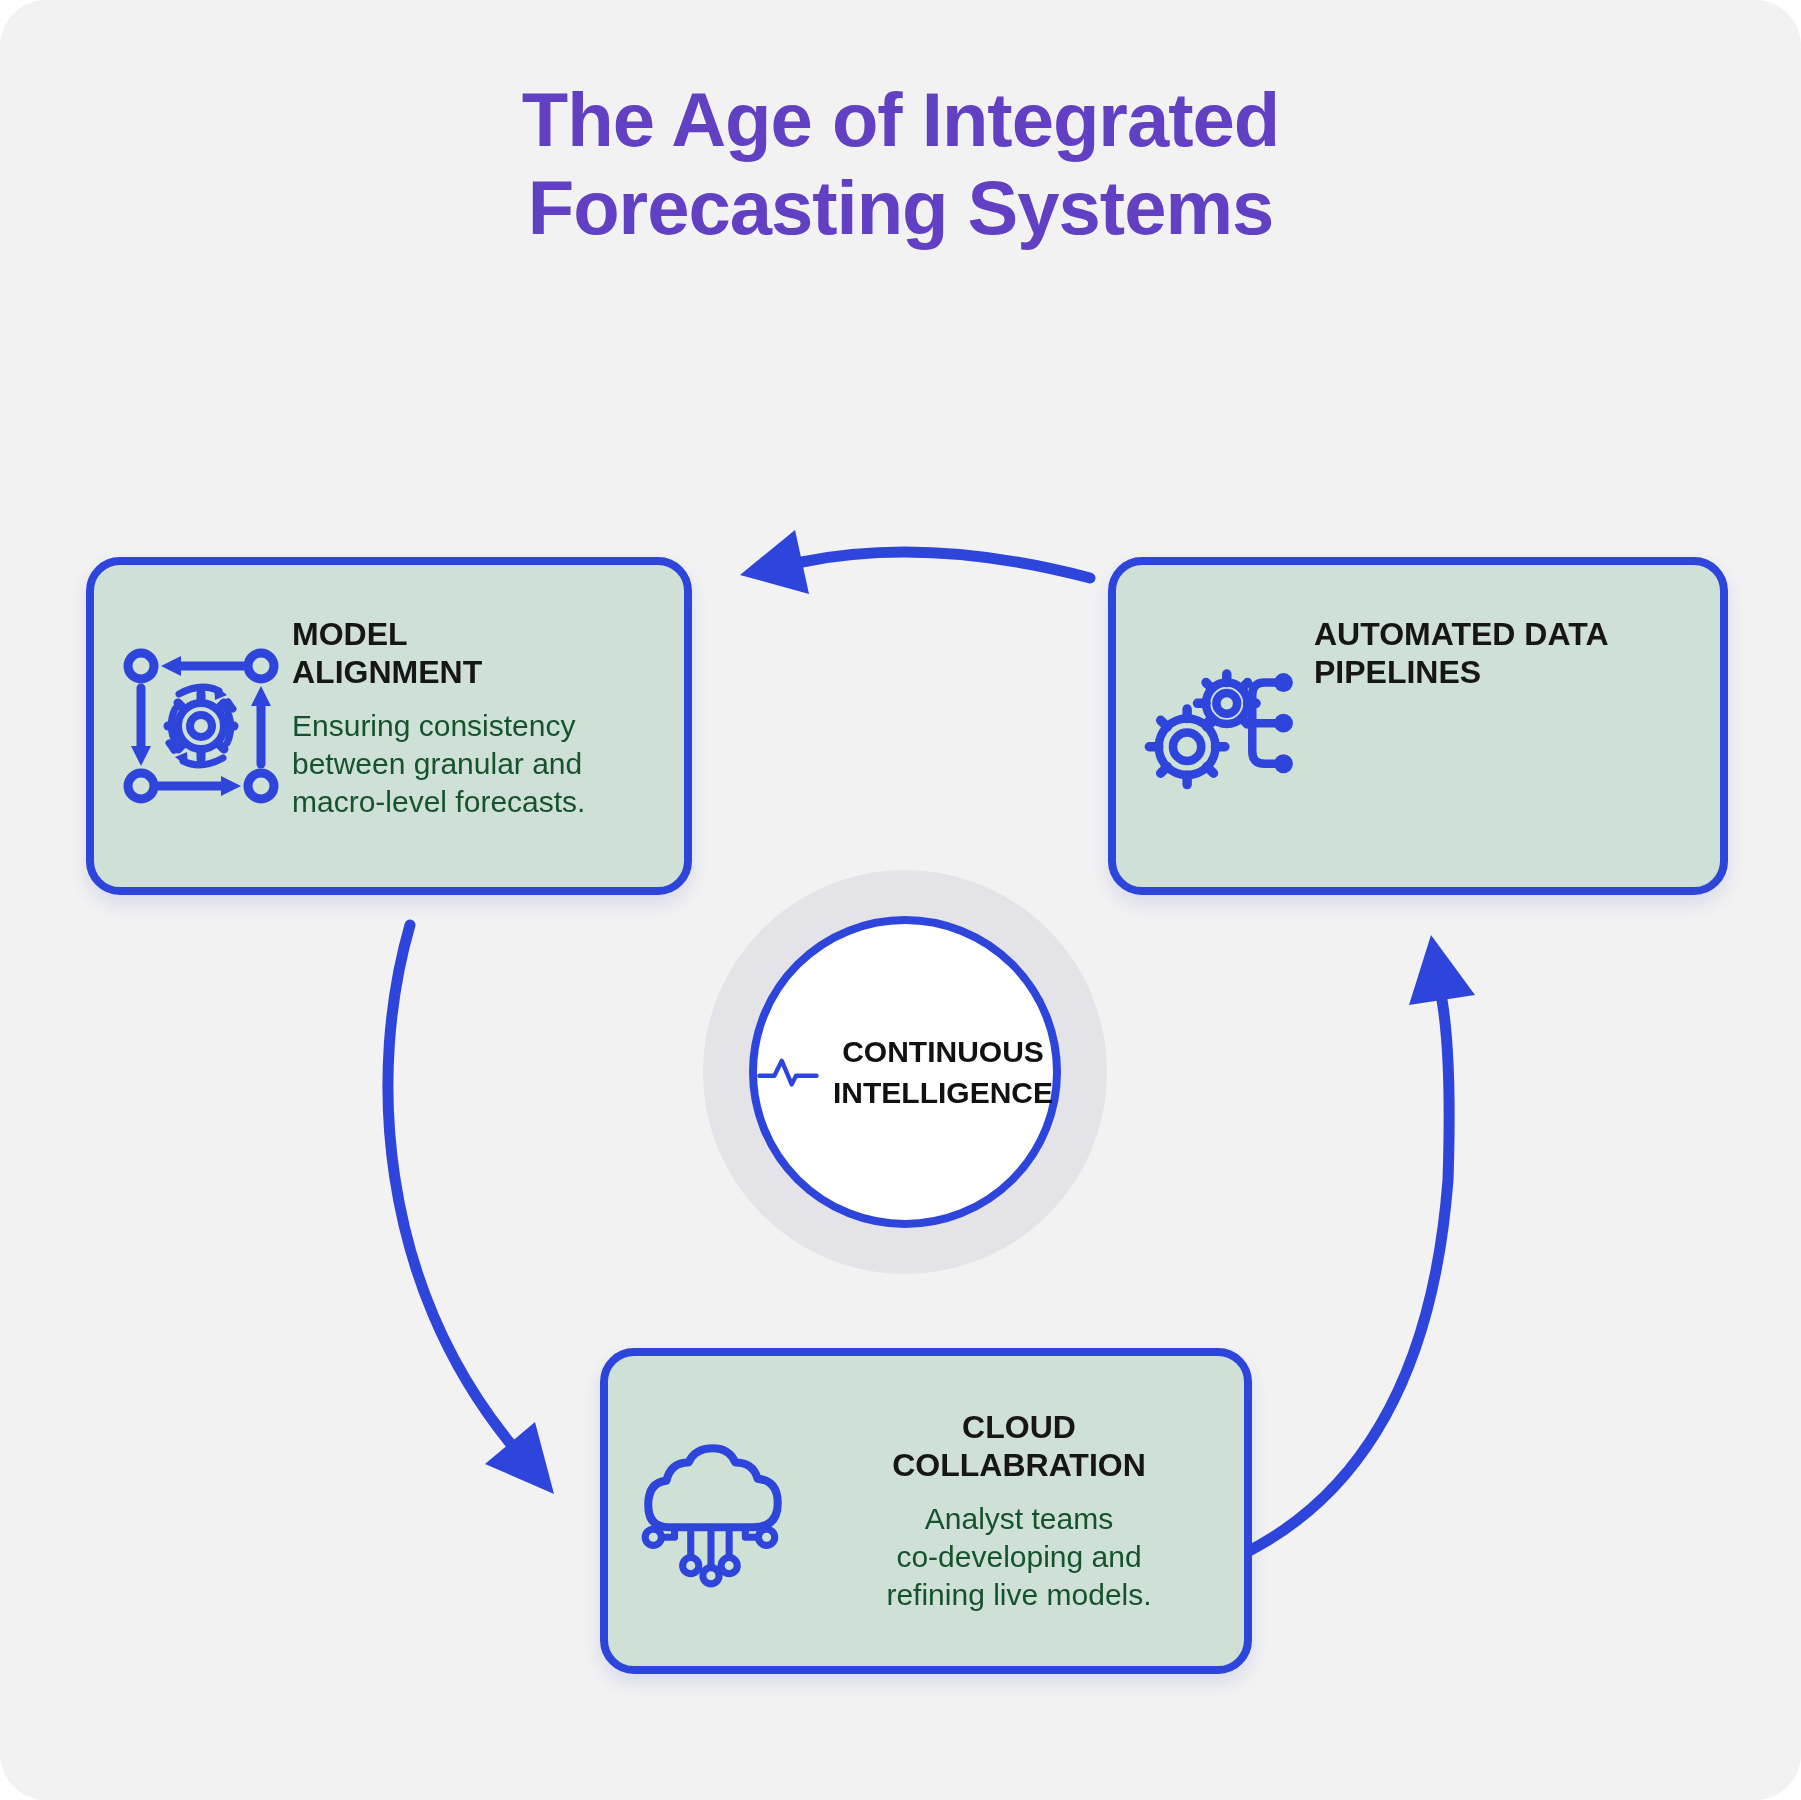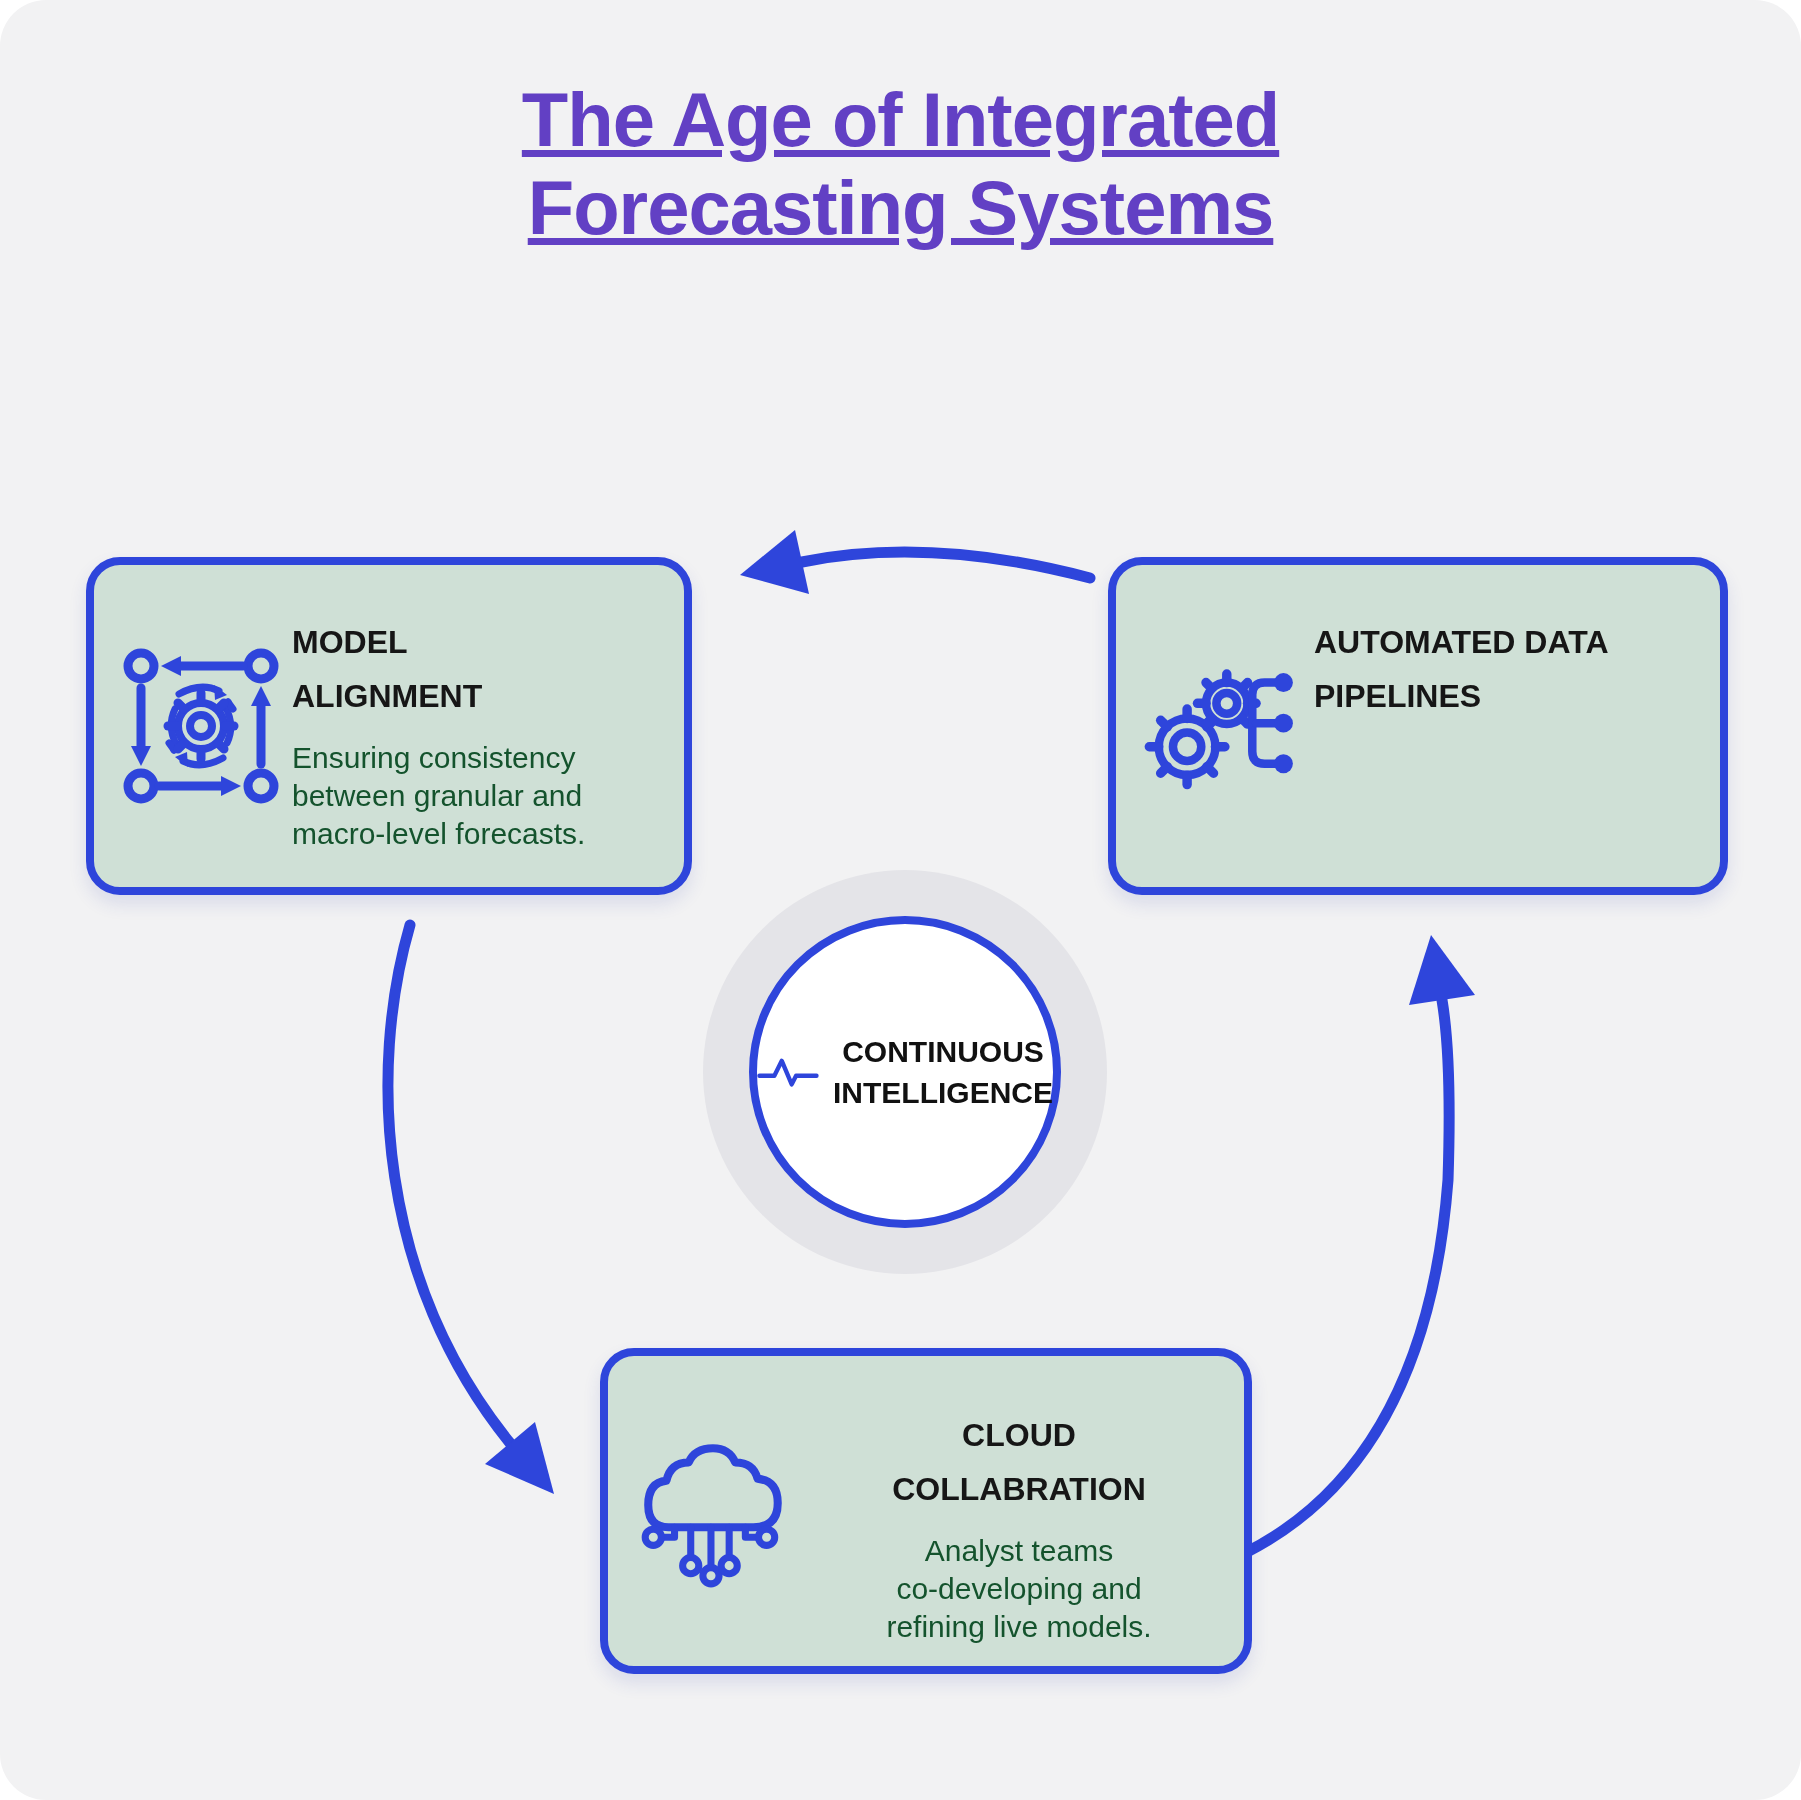--- a/index.html
+++ b/index.html
@@ -13,21 +13,20 @@
   }
   .title{
     position:absolute;top:0;left:0;width:100%;
     padding-top:76px;
     margin:0;
     text-align:center;
     font-size:76px;line-height:88px;font-weight:bold;
     letter-spacing:-1px;
     color:#6240C4;
     white-space:pre-line;
-    text-decoration:underline;
   }
   .card{
     position:absolute;
     background:#CFE0D6;
     border:8px solid #2E45DB;
     border-radius:34px;
     box-sizing:border-box;
     box-shadow:0 9px 18px rgba(40,55,170,0.12);
   }
   .card-left  {left:86px;  top:557px;  width:606px; height:338px;}
@@ -39,21 +38,21 @@
     width:170px;display:flex;align-items:center;justify-content:center;
   }
   .card-bottom .card-icon{width:180px;left:16px;}
   .card-text{
     position:absolute;left:198px;top:0;right:18px;
     padding-top:50px;
   }
   .card-bottom .card-text{left:204px;padding-top:52px;}
   .card-heading{
     margin:0;
-    font-size:32px;line-height:54px;font-weight:bold;
+    font-size:32px;line-height:38px;font-weight:bold;
     color:#161616;
     white-space:pre-line;
   }
   .card-body{
     margin:16px 0 0 0;
     font-size:30px;line-height:38px;font-weight:normal;
     color:#14532d;
     white-space:pre-line;
   }
   .hub-disc{

